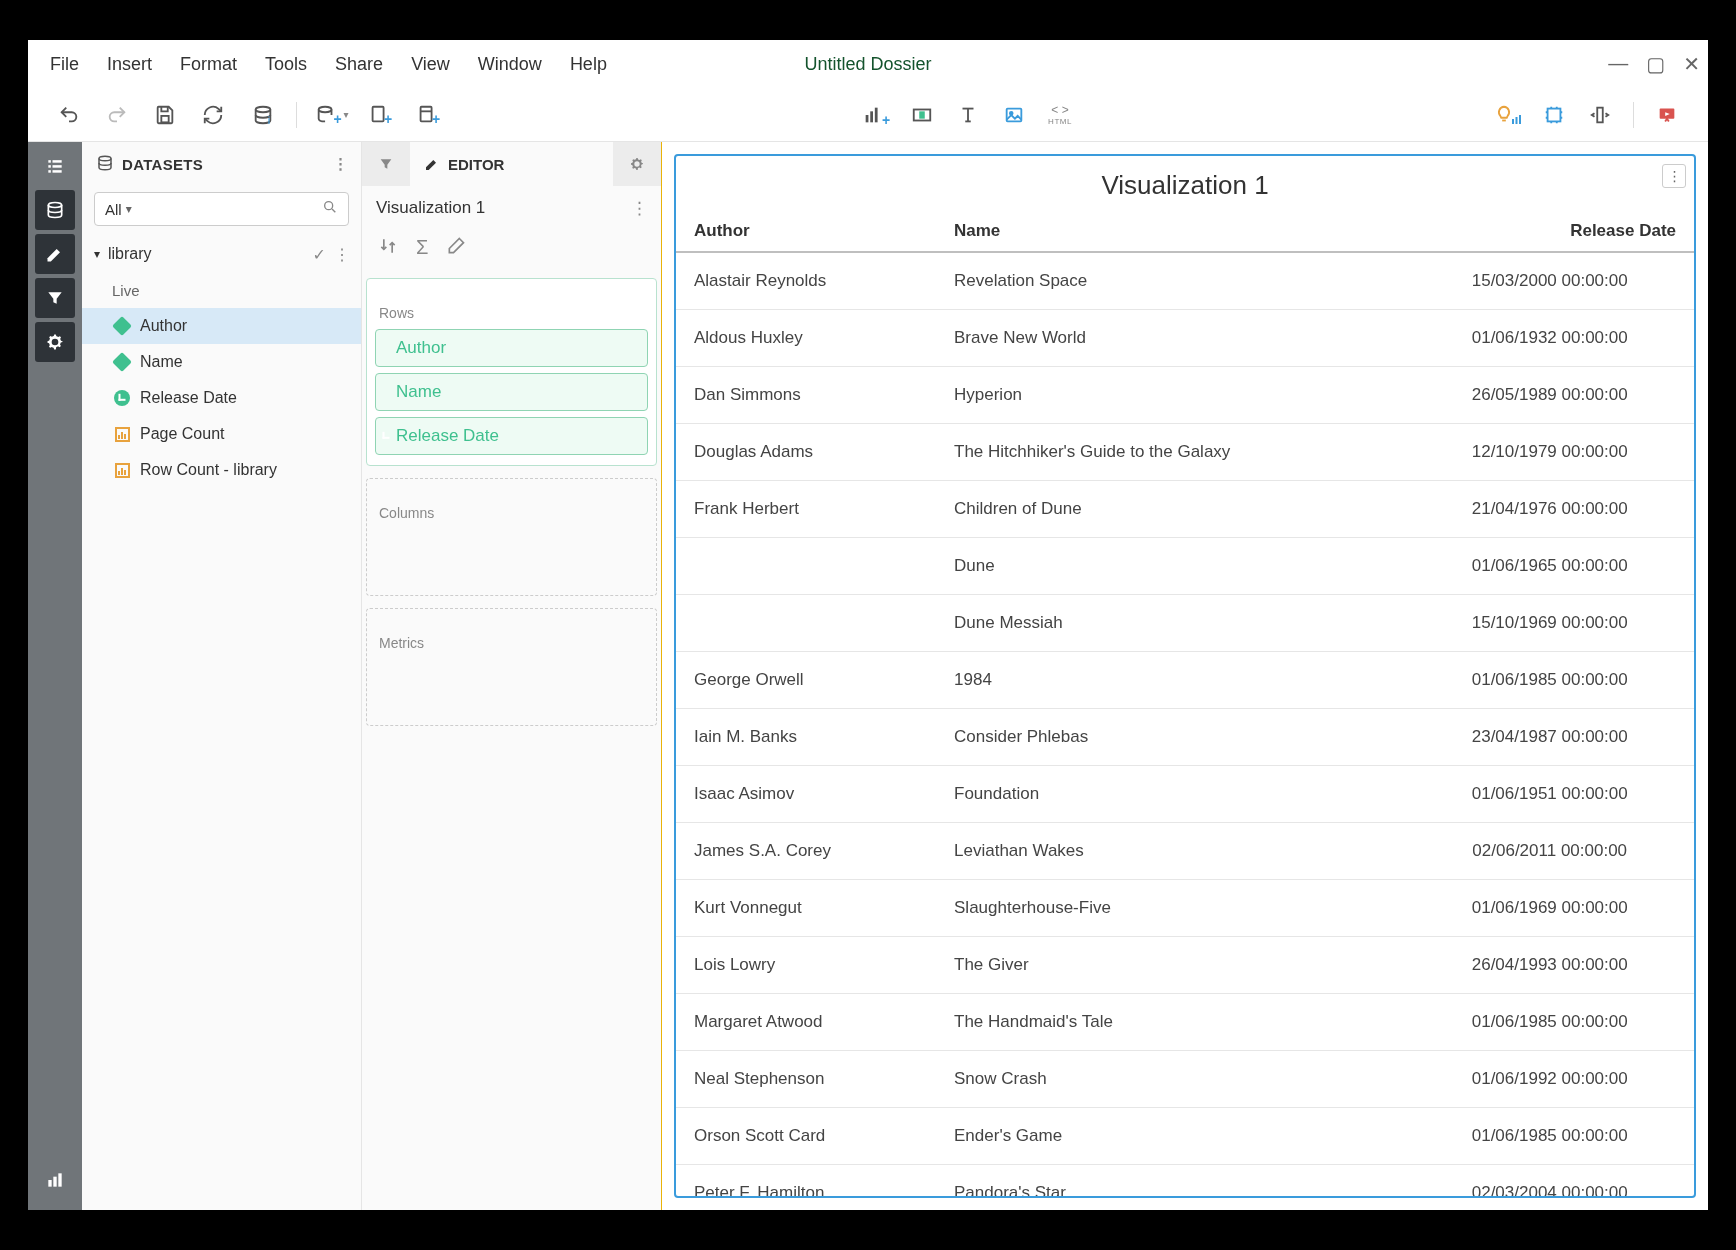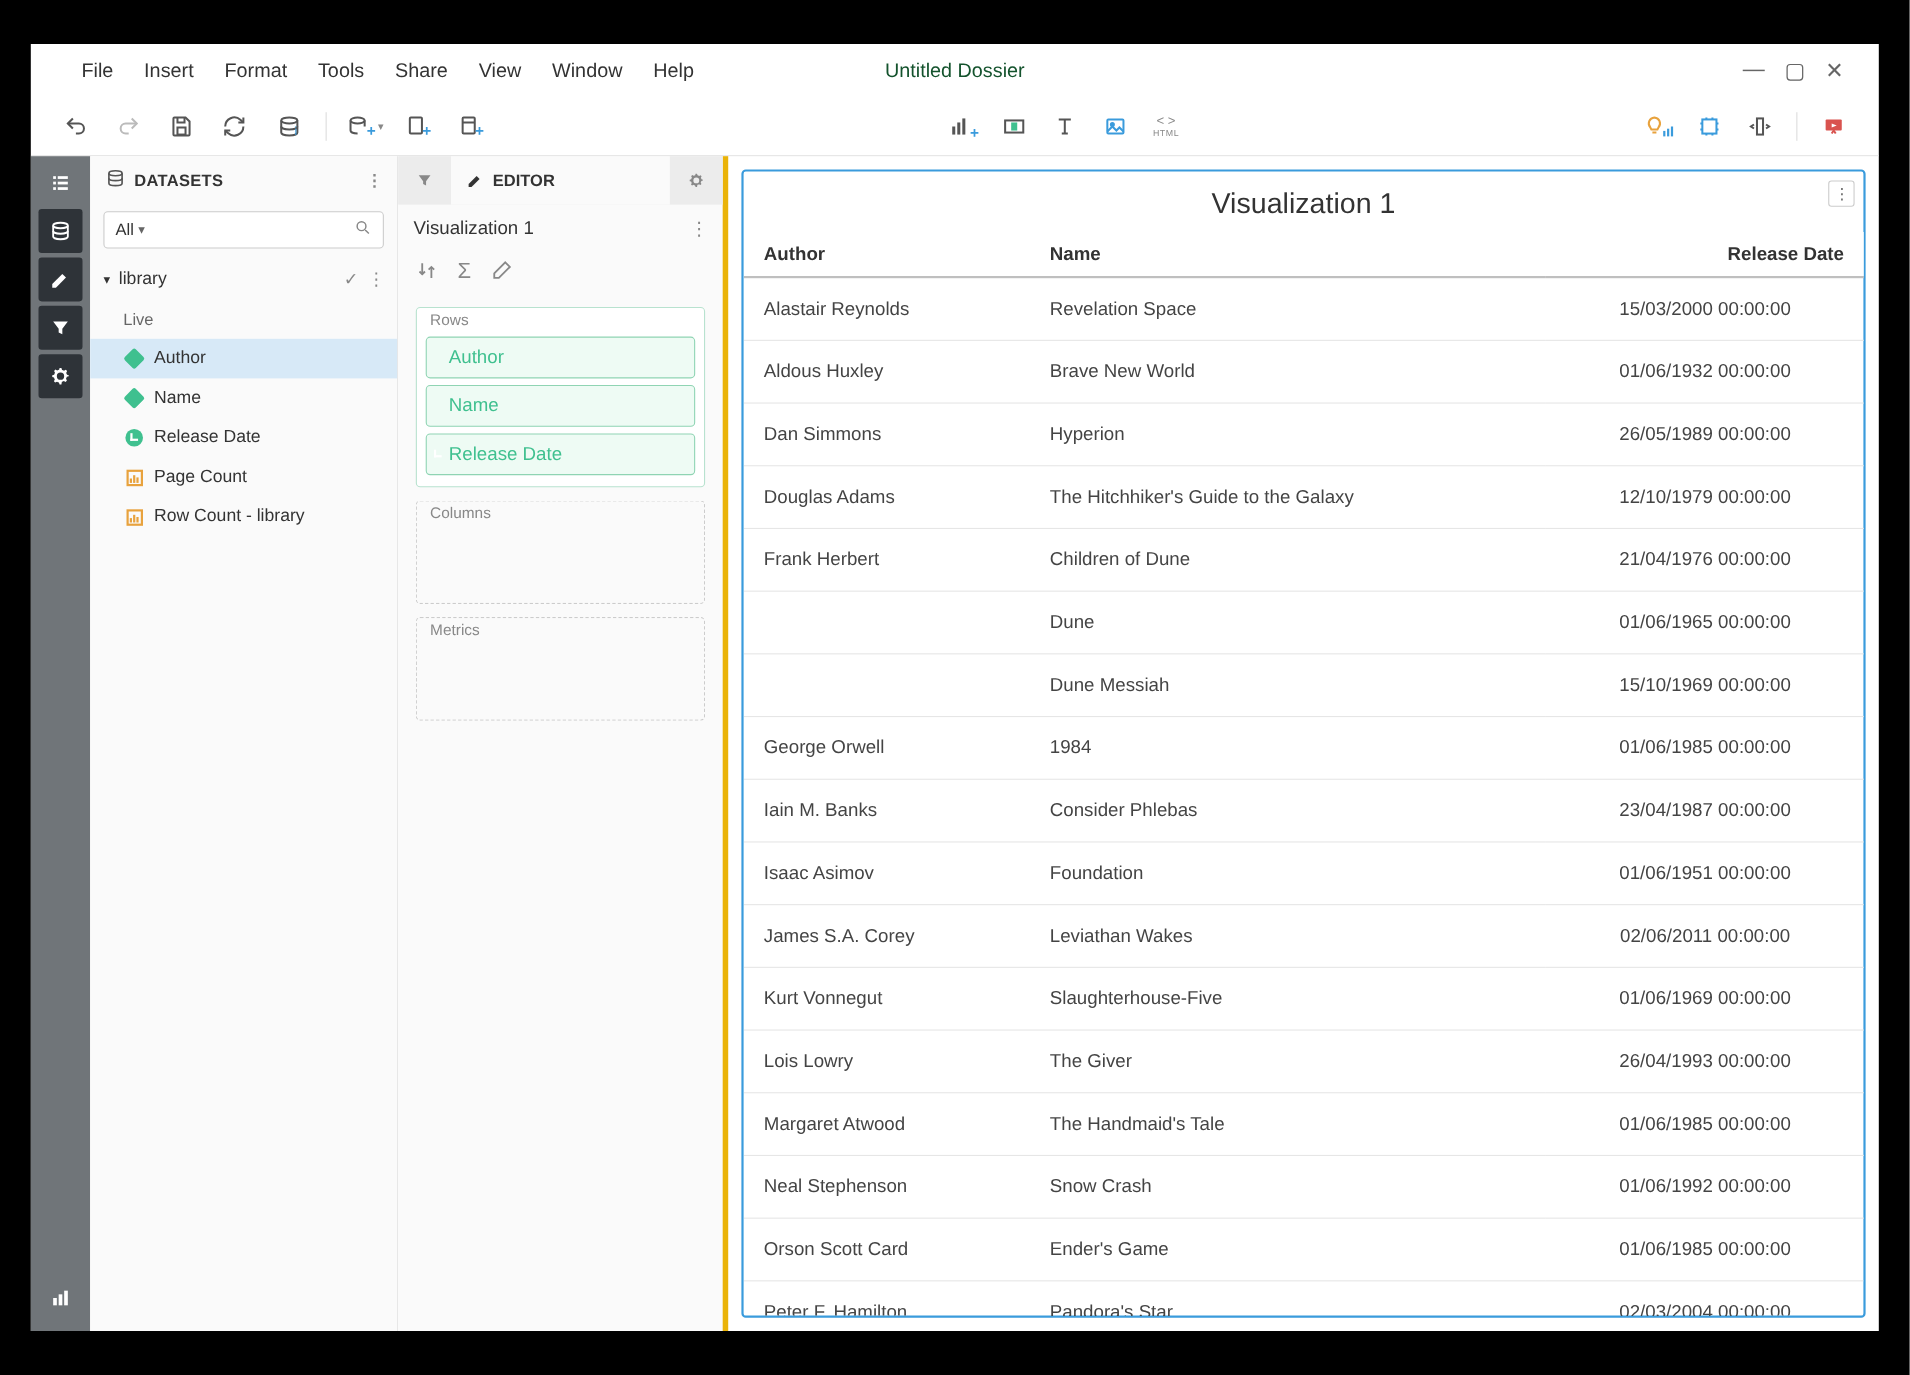--- a/index.html
+++ b/index.html
@@ -1,20 +1,20 @@
 <!DOCTYPE html>
 <html><head>
 <meta charset="utf-8">
 <style>
 * { box-sizing: border-box; margin: 0; padding: 0; font-family: -apple-system, BlinkMacSystemFont, "Segoe UI", Arial, sans-serif; }
 body { background: #000; display: flex; align-items: center; justify-content: center; width: 1736px; height: 1250px; }
 .app-window { background: #fff; width: 1680px; height: 1170px; display: flex; flex-direction: column; overflow: hidden; }
 
 
-.menubar { display: flex; align-items: center; height: 48px; padding: 0 32px; color: #333; position: relative; }
+.menubar { display: flex; align-items: center; height: 48px; padding: 0 8px; color: #333; position: relative; }
 .menubar .menu-item { padding: 0 14px; font-size: 18px; cursor: pointer; }
 .menubar .title { position: absolute; left: 50%; transform: translateX(-50%); font-size: 18px; color: #14532d; }
 .menubar .window-controls { margin-left: auto; display: flex; gap: 18px; color: #666; }
 .menubar .window-controls span { font-size: 20px; cursor: pointer; }
 
 
 .toolbar { display: flex; align-items: center; height: 54px; padding: 0 20px; gap: 6px; color: #555; border-bottom: 1px solid #e5e5e5; }
 .toolbar .tb-btn { width: 42px; height: 38px; display: flex; align-items: center; justify-content: center; cursor: pointer; color: #555; }
 .toolbar .tb-btn.faded { color: #bbb; }
 .toolbar .sep { width: 1px; height: 26px; background: #ddd; margin: 0 8px; }
@@ -51,29 +51,29 @@
 .tree-row.attr.selected { background: #d7e9f7; }
 .tree-row .ico { width: 20px; display: flex; align-items: center; justify-content: center; margin-right: 8px; }
 .diamond { width: 14px; height: 14px; background: #3fc08f; transform: rotate(45deg); border-radius: 2px; }
 .clock-ico { width: 16px; height: 16px; border-radius: 50%; background: #3fc08f; position: relative; }
 .clock-ico::after { content: ''; position: absolute; left: 50%; top: 50%; width: 5px; height: 5px; border-left: 2px solid #fff; border-bottom: 2px solid #fff; transform: translate(-50%, -60%); }
 .metric-ico { width: 15px; height: 15px; border: 2px solid #e8a23d; display: flex; align-items: flex-end; justify-content: center; gap: 1px; padding: 1px; }
 .metric-ico i { width: 2px; background: #e8a23d; }
 .metric-ico i:nth-child(1){height:4px} .metric-ico i:nth-child(2){height:7px} .metric-ico i:nth-child(3){height:5px}
 
 
-.panel-editor { width: 300px; background: #fafafa; border-right: 5px solid #eab308; display: flex; flex-direction: column; }
+.panel-editor { width: 300px; background: #fafafa; border-right: 1px solid #eab308; display: flex; flex-direction: column; }
 .editor-tabs { display: flex; height: 44px; background: #ececec; }
 .editor-tabs .tab { display: flex; align-items: center; justify-content: center; width: 48px; color: #888; cursor: pointer; }
 .editor-tabs .tab.active { background: #fafafa; flex: 1; justify-content: flex-start; padding: 0 14px; font-weight: 700; color: #333; font-size: 15px; gap: 8px; }
 .viz-name { display: flex; align-items: center; height: 44px; padding: 0 14px; font-size: 17px; color: #333; }
 .viz-name .more { margin-left: auto; color: #888; cursor: pointer; }
 .ed-tools { display: flex; gap: 18px; padding: 6px 16px 12px; color: #888; }
 .ed-tools svg { width: 20px; height: 20px; }
-.dropzone { margin: 6px 16px; border: 1px dashed #ccc; border-radius: 4px; padding: 0 8px 10px; background: #fafafa; }
+.dropzone { margin: 6px 4px; border: 1px dashed #ccc; border-radius: 4px; padding: 24px 8px 10px; background: #fafafa; }
 .dropzone.filled { border-style: solid; border-color: #b8e2cf; background: #fff; }
 .dz-label { font-size: 14px; color: #888; padding: 2px 4px 8px; }
 .chip { display: flex; align-items: center; height: 38px; border: 1px solid #8fd4b3; background: #eefbf4; border-radius: 4px; margin-bottom: 6px; padding: 0 10px; color: #3fc08f; font-size: 17px; gap: 10px; }
 .chip:last-child { margin-bottom: 0; }
 .dz-empty { height: 56px; }
 
 
 .canvas { flex: 1; display: flex; flex-direction: column; padding: 12px; min-width: 0; }
 .viz-card { flex: 1; border: 2px solid #3a9bdc; border-radius: 4px; display: flex; flex-direction: column; min-height: 0; position: relative; overflow: hidden; }
 .viz-title { text-align: center; font-size: 26px; color: #333; padding: 14px 0 10px; font-weight: 400; }

